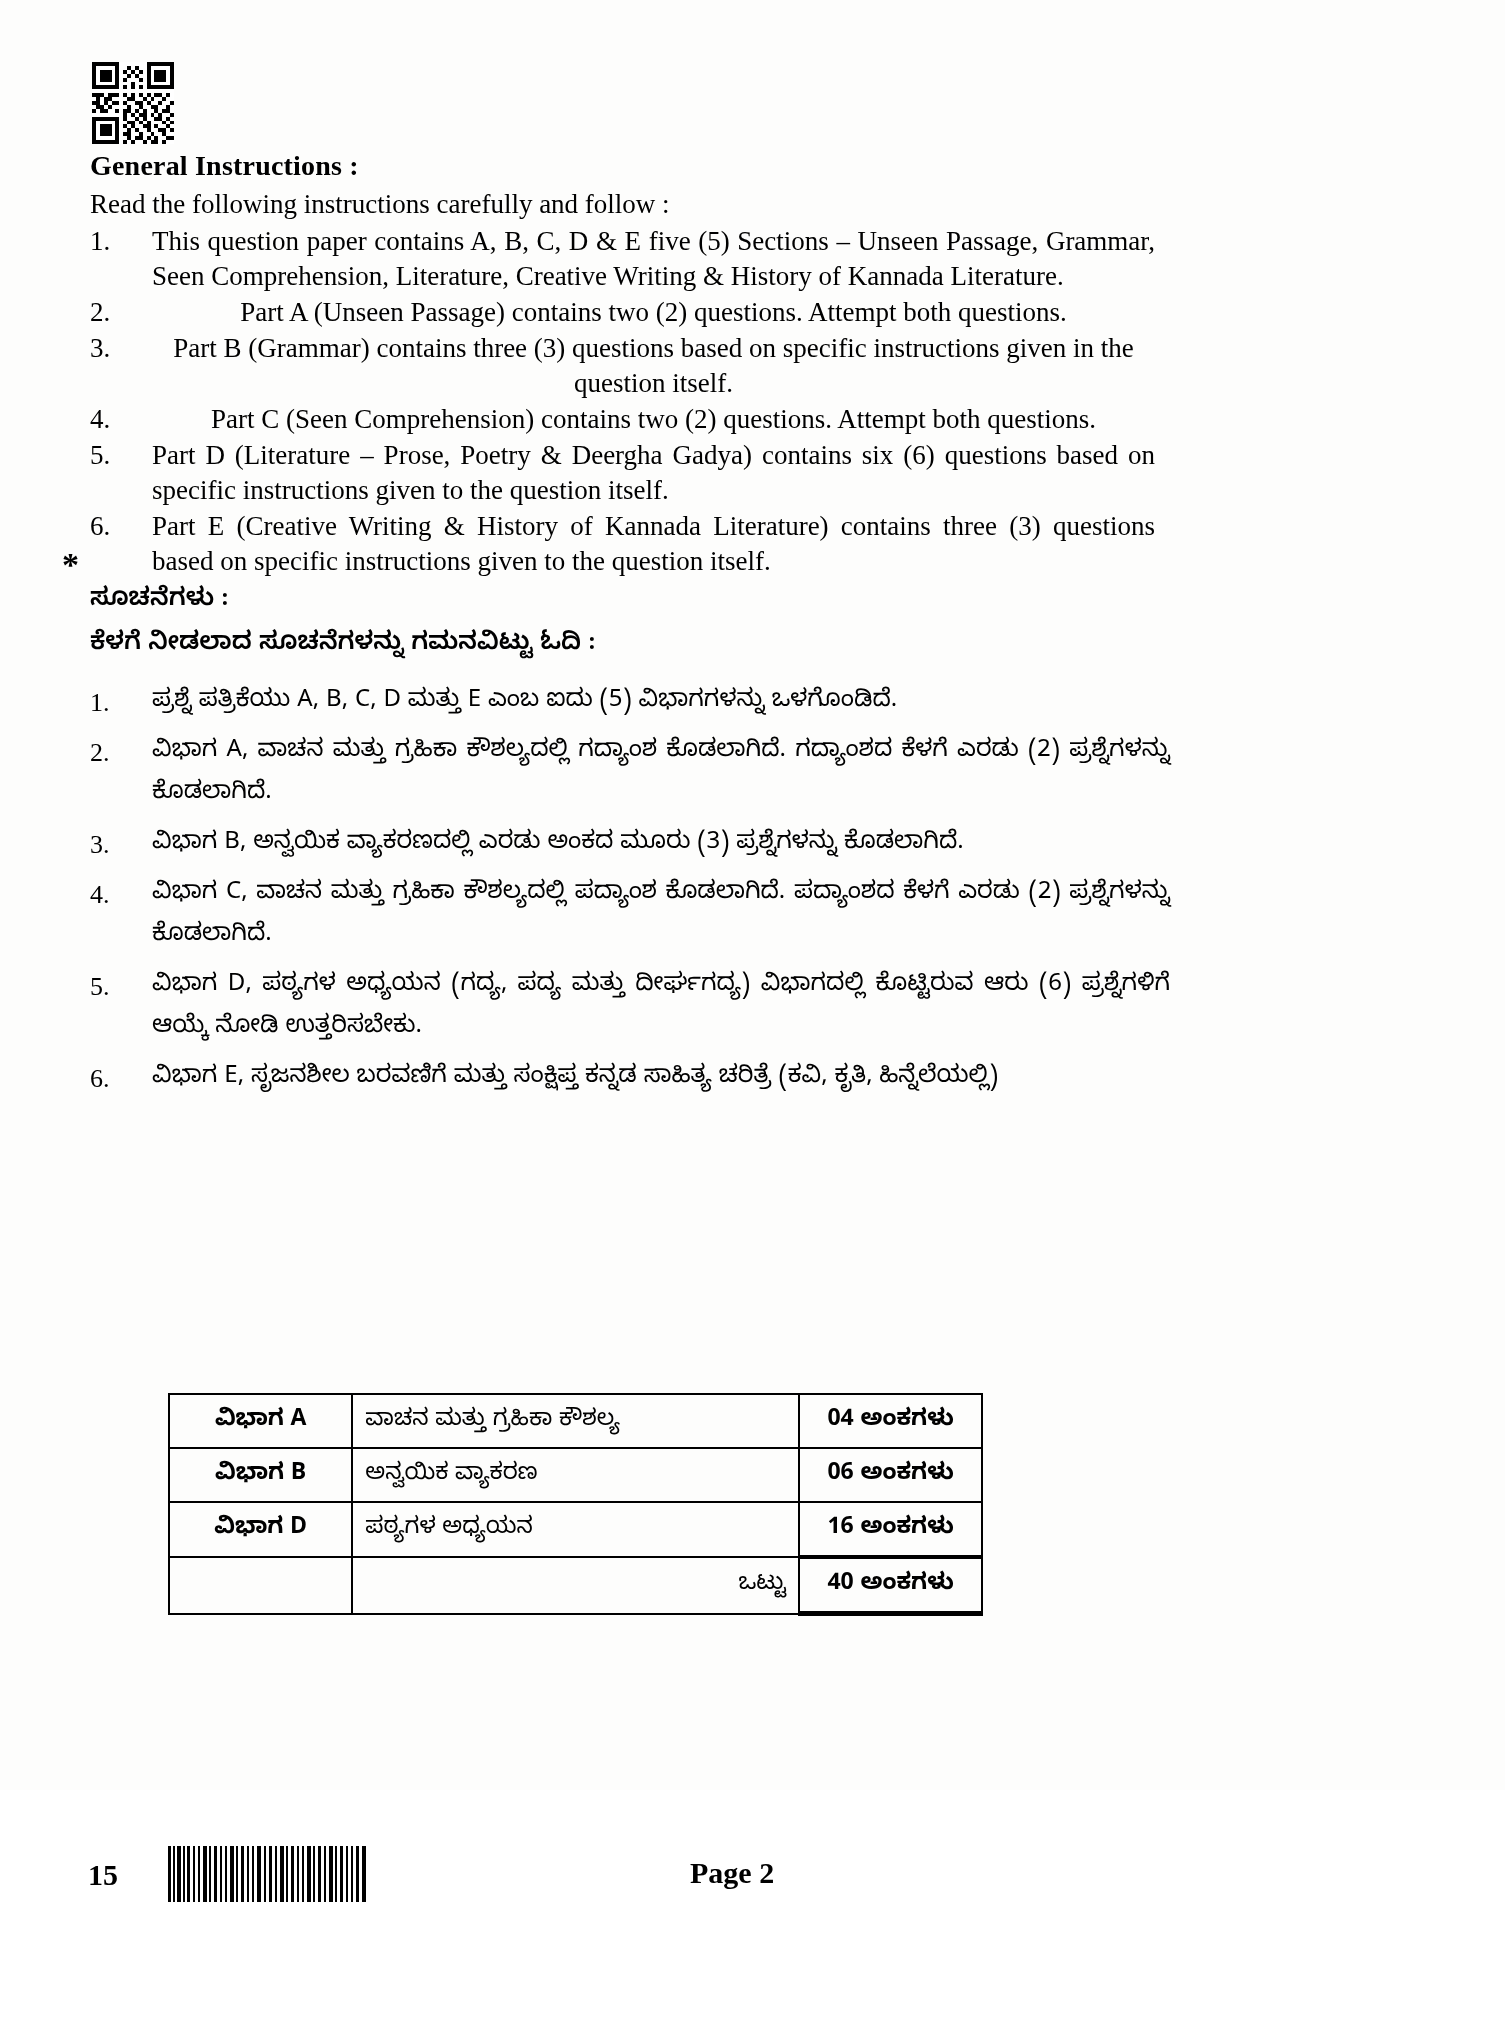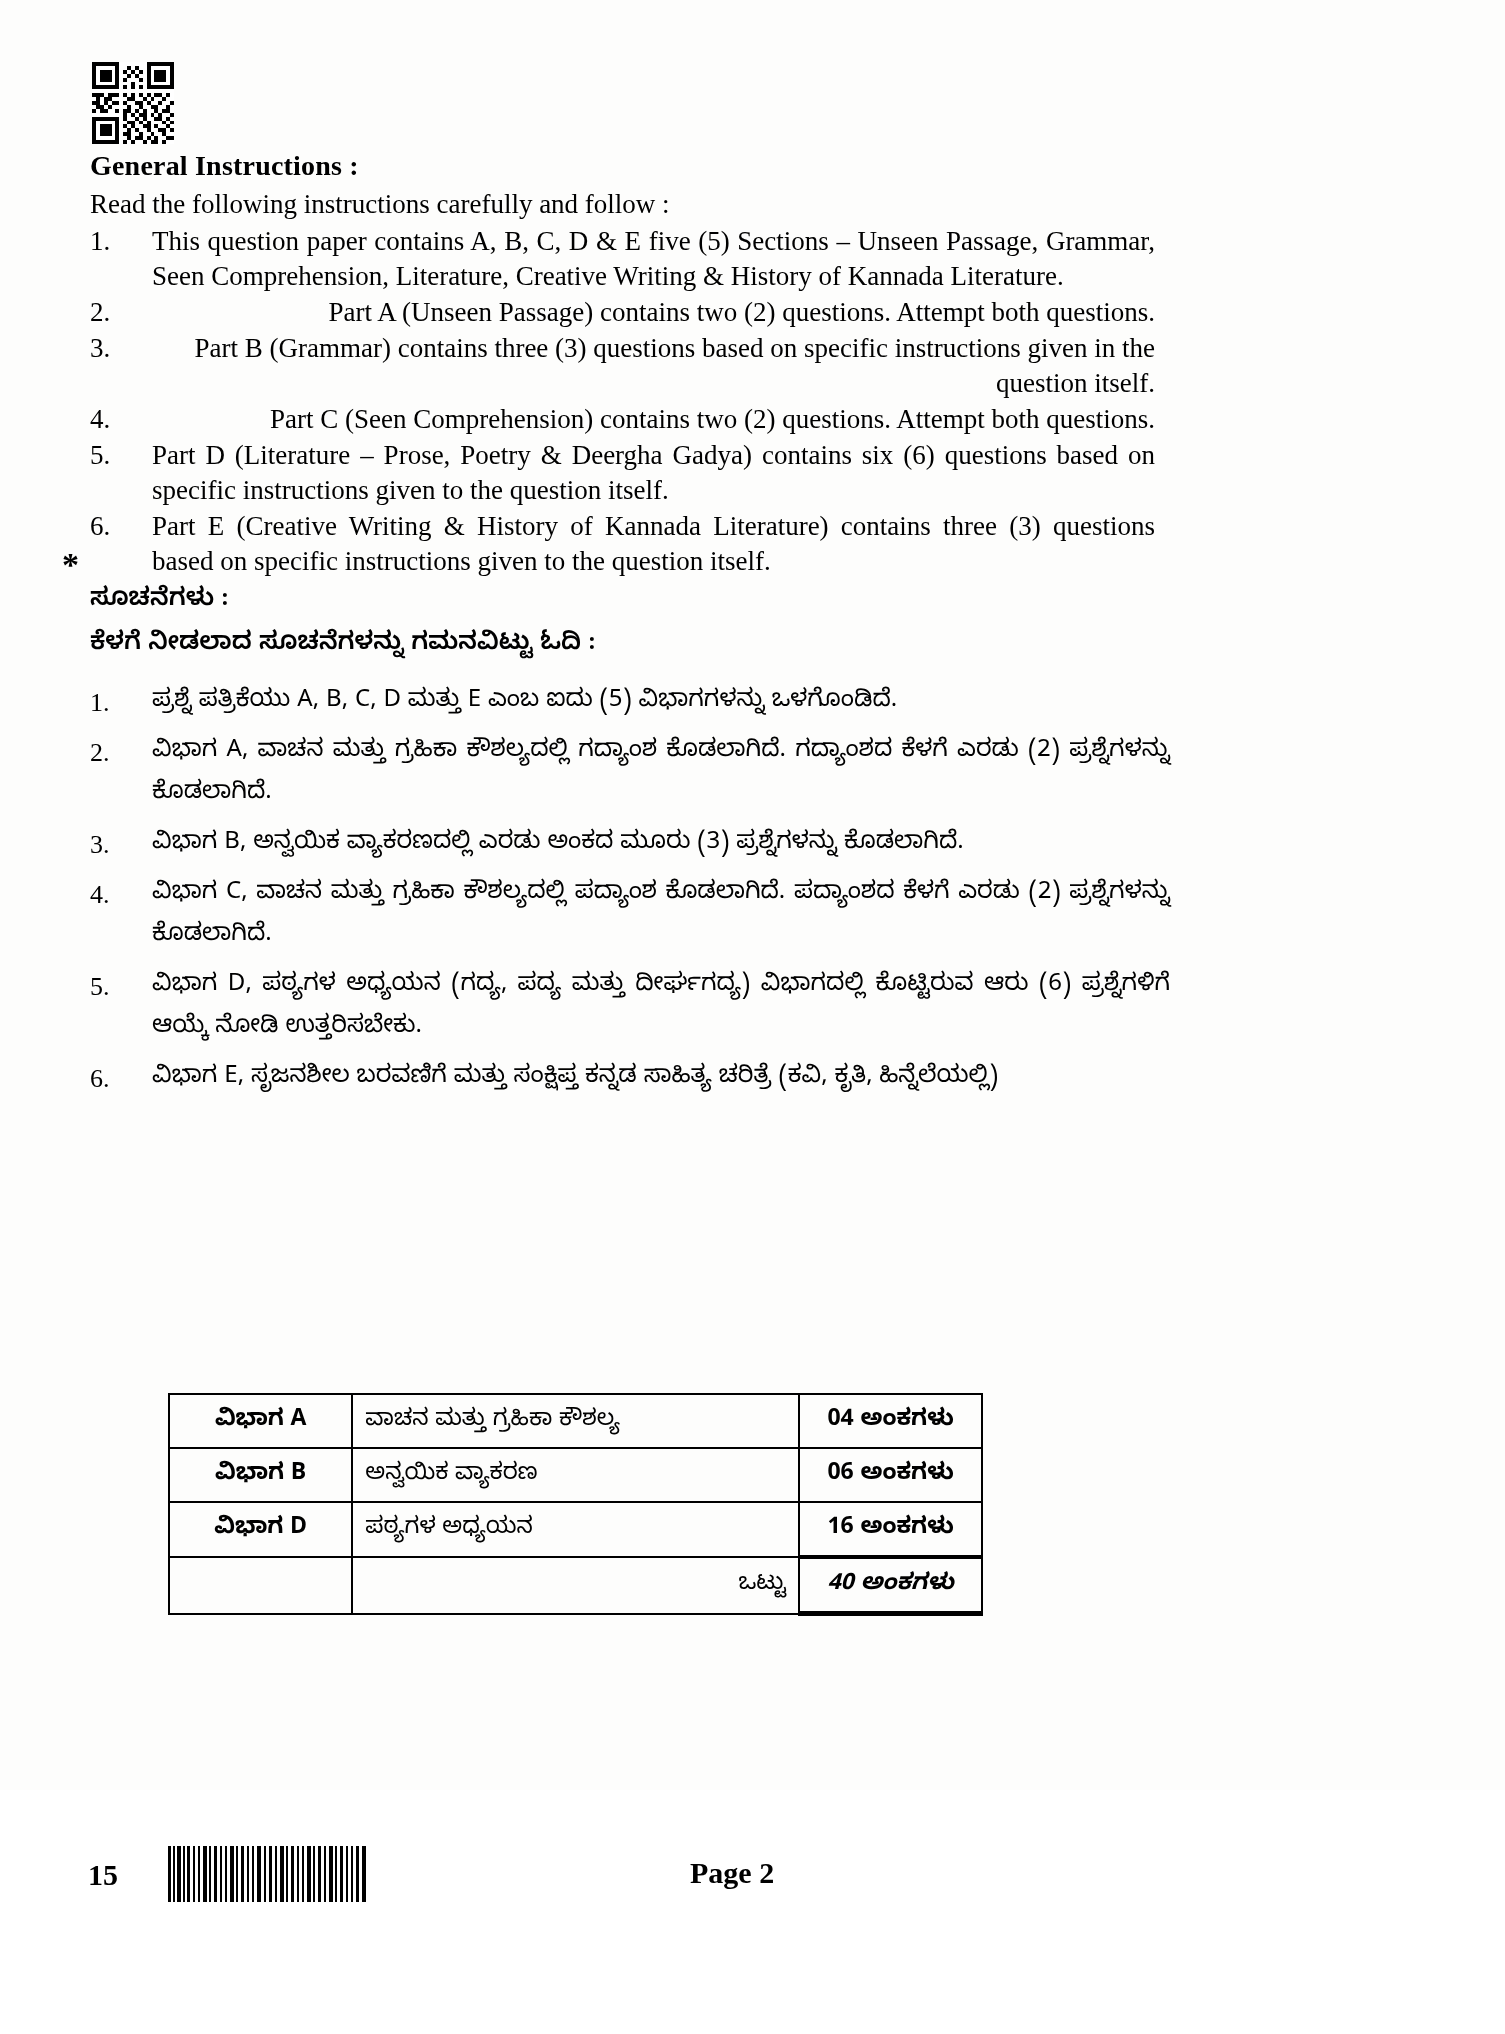--- a/index.html
+++ b/index.html
@@ -64,21 +64,21 @@
   .eng-num {
     width: 62px;
     flex: 0 0 62px;
     text-align: left;
   }
   .eng-text {
     flex: 1 1 auto;
     text-align: justify;
     text-justify: inter-word;
   }
-  .eng-text.nojustify { text-align: right; }
+  .eng-text.nojustify { text-align: center; }
 
   
   .asterisk {
     position: absolute;
     left: 62px;
     top: 548px;
     font-size: 34px;
     line-height: 34px;
     font-weight: bold;
   }
@@ -155,21 +155,20 @@
     text-align: center;
     font-weight: bold;
   }
   td.total-label {
     text-align: right;
     border-left: 2px solid #000;
   }
   tr.total-row td.col-marks {
     border-bottom: 5px solid #000;
     border-top: 4px solid #000;
-    font-style: italic;
   }
   tr.last-sec td.col-marks {
     border-bottom: 4px solid #000;
   }
   td.blank-left { border-right: 2px solid #000; }
 
   
   .footer {
     position: absolute;
     left: 0;

